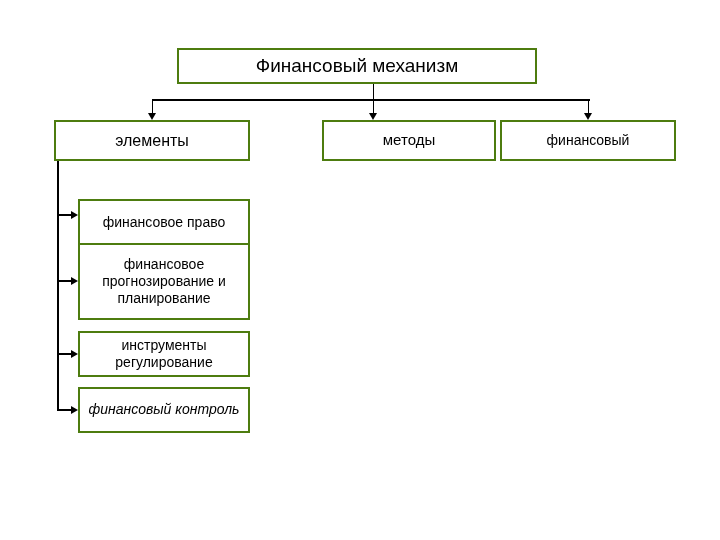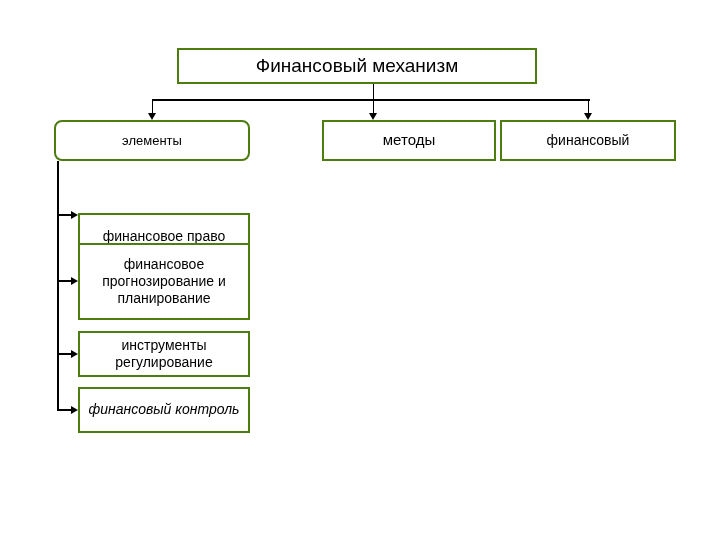--- a/index.html
+++ b/index.html
@@ -35,22 +35,21 @@
     width: 360px;
     height: 36px;
     font-size: 19px;
   }
   
   #node-elements {
     left: 54px;
     top: 120px;
     width: 196px;
     height: 41px;
-    font-size: 13px;
-    border-radius: 8px;
+    font-size: 16px;
   }
   #node-methods {
     left: 288px;
     top: 120px;
     width: 174px;
     height: 41px;
     font-size: 15px;
     margin-left: 34px;
   }
   #node-instruments {
@@ -59,21 +58,21 @@
     width: 176px;
     height: 41px;
     font-size: 14px;
   }
   
   .leaf {
     left: 78px;
     width: 172px;
     font-size: 14px;
   }
-  #node-leaf-0 { top: 199px;  height: 48px; margin-top: 14px; }
+  #node-leaf-0 { top: 199px;  height: 48px; }
   #node-leaf-1 { top: 243px;  height: 77px; }
   #node-leaf-2 { top: 331px;  height: 46px; }
   #node-leaf-3 { top: 387px;  height: 46px; font-style: italic; }
 
   
   .hline {
     position: absolute;
     height: 0;
     border-top: 2px solid #000000;
   }

